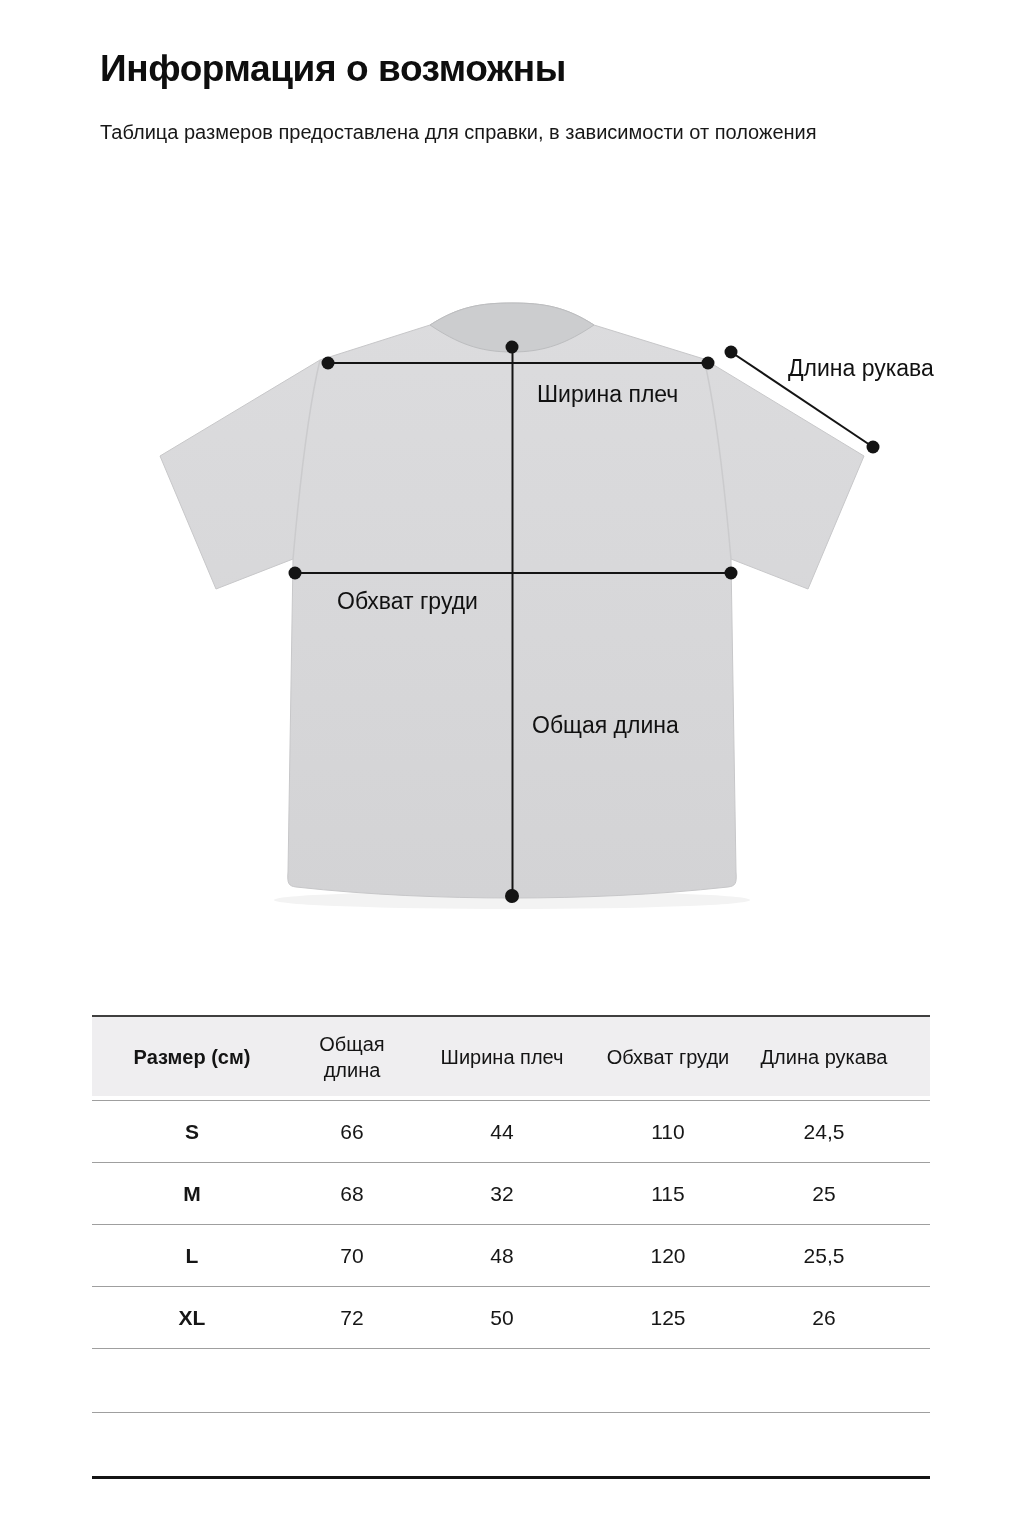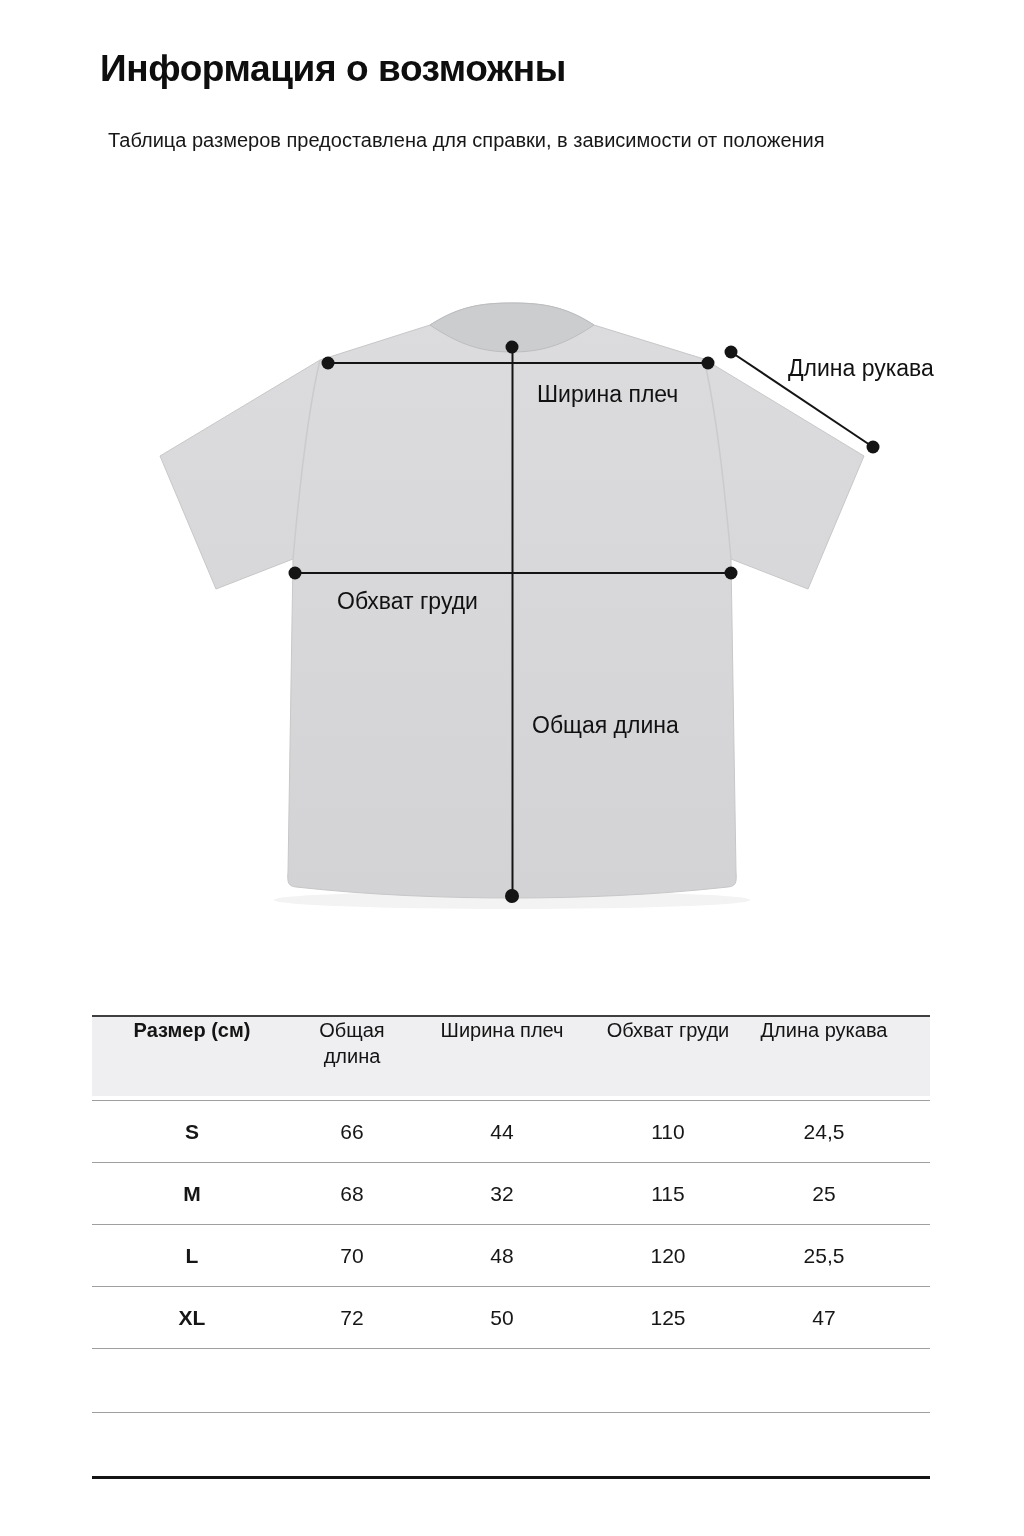--- a/index.html
+++ b/index.html
@@ -7,30 +7,30 @@
     width:1024px;height:1536px;background:#ffffff;
     font-family:"Liberation Sans",sans-serif;color:#131313;
     position:relative;overflow:hidden;
   }
   .page{position:absolute;inset:0;}
   .page-title{
     position:absolute;left:100px;top:48px;margin:0;
     font-size:37px;font-weight:800;letter-spacing:-0.4px;color:#0e0e0e;
   }
   .page-desc{
-    position:absolute;left:100px;top:116px;margin:8px;
+    position:absolute;left:100px;top:116px;margin:0;
     font-size:20px;line-height:32px;color:#171717;
   }
   .dline{display:block;white-space:nowrap;}
   .diagram{position:absolute;left:0;top:280px;}
   .diagram text{font-family:"Liberation Sans",sans-serif;font-size:23px;fill:#111111;}
   
   .size-table{position:absolute;left:92px;top:1015px;width:838px;}
   .thead{
-    display:flex;align-items:flex-start;height:79px;
+    display:flex;align-items:center;height:79px;
     background:#efeef0;border-top:2px solid #3f3f3f;margin-bottom:4px;
   }
   .tbody{border-top:1px solid #9f9f9f;border-bottom:3px solid #141414;}
   .tr{display:flex;align-items:center;height:61px;border-bottom:1px solid #9f9f9f;}
   .tr.empty{height:63px;}
   .tr.empty:last-child{border-bottom:none;}
   .cell{box-sizing:border-box;text-align:center;}
   .c1{width:200px;}
   .c2{width:120px;}
   .c3{width:180px;white-space:nowrap;}
@@ -137,20 +137,20 @@
         <div class="cell td c2">70</div>
         <div class="cell td c3">48</div>
         <div class="cell td c4">120</div>
         <div class="cell td c5">25,5</div>
       </div>
       <div class="tr">
         <div class="cell td size-cell c1">XL</div>
         <div class="cell td c2">72</div>
         <div class="cell td c3">50</div>
         <div class="cell td c4">125</div>
-        <div class="cell td c5">47</div>
+        <div class="cell td c5">26</div>
       </div>
       <div class="tr empty"></div>
       <div class="tr empty"></div>
     </div>
   </div>
 
 </div>
 
 </body></html>

